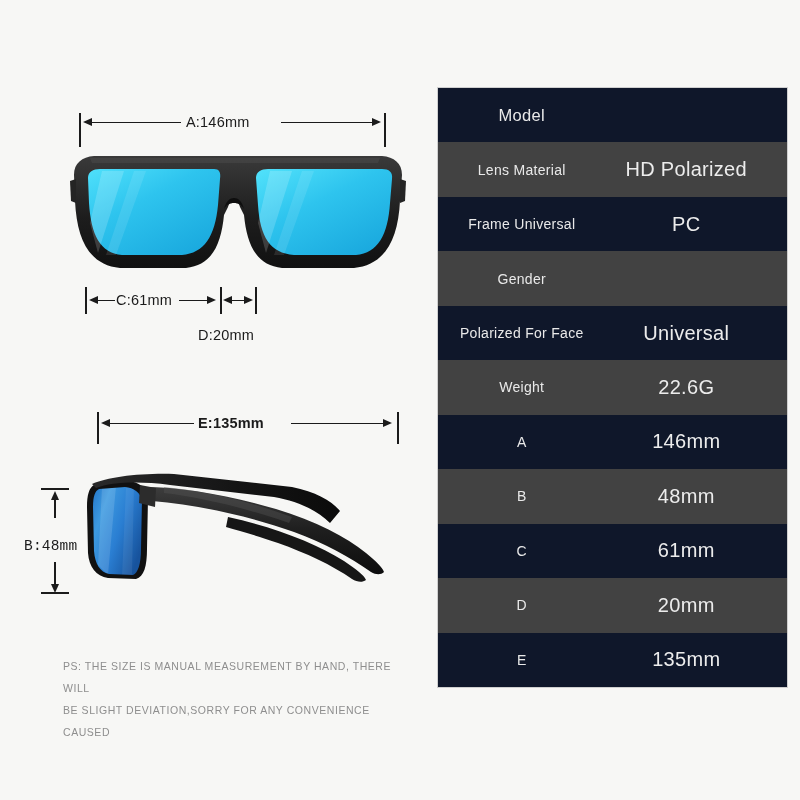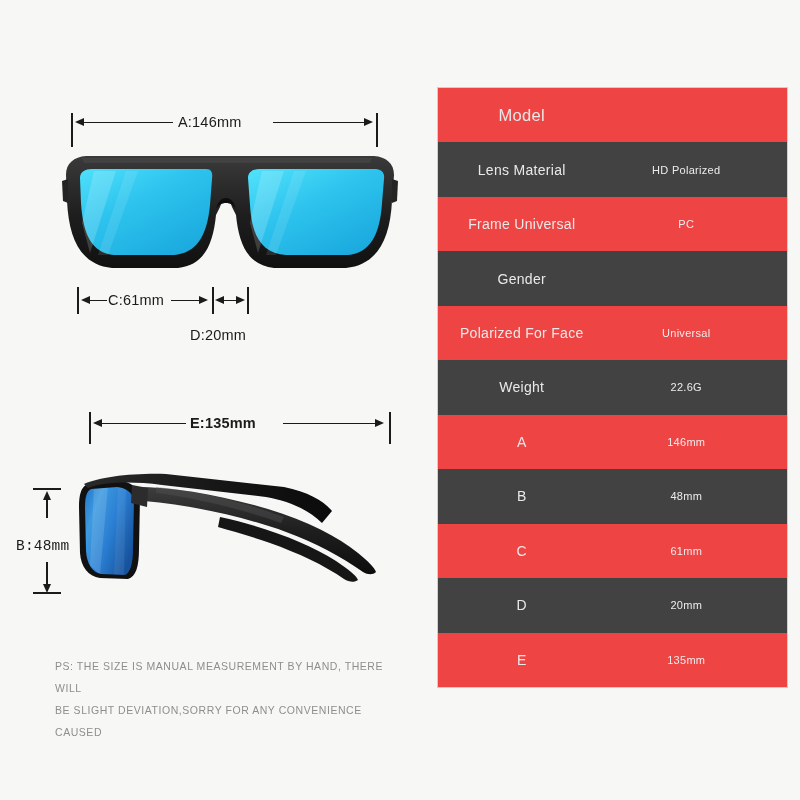--- a/index.html
+++ b/index.html
@@ -17,21 +17,21 @@
 
   #page {
     position: relative;
     width: 800px;
     height: 800px;
   }
 
   
   #diagram-panel {
     position: absolute;
-    left: 0;
+    left: 8px;
     top: 0;
     width: 412px;
     height: 800px;
   }
 
   .dim-label {
     position: absolute;
     font-size: 14.5px;
     color: #1b1b1b;
     white-space: nowrap;
@@ -92,35 +92,35 @@
     display: flex;
     flex-direction: column;
     overflow: hidden;
   }
   .spec-row {
     flex: 1 1 0;
     display: flex;
     align-items: center;
     min-height: 0;
   }
-  .spec-row.dark  { background: #ef4444; align-items: center; }
+  .spec-row.dark  { background: #0f172a; align-items: center; }
   .spec-row.light { background: #424242; }
 
   .spec-label {
     flex: 0 0 48%;
     text-align: center;
     color: #e9e9e9;
     font-size: 14px;
     letter-spacing: 0.3px;
   }
   .spec-value {
     flex: 1 1 auto;
     text-align: center;
     color: #ececec;
-    font-size: 11px;
+    font-size: 20px;
     letter-spacing: 0.3px;
     padding-right: 20px;
   }
   .spec-row.header .spec-label { font-size: 16.5px; }
 </style>
 </head>
 <body>
 
 <div id="page">
 

